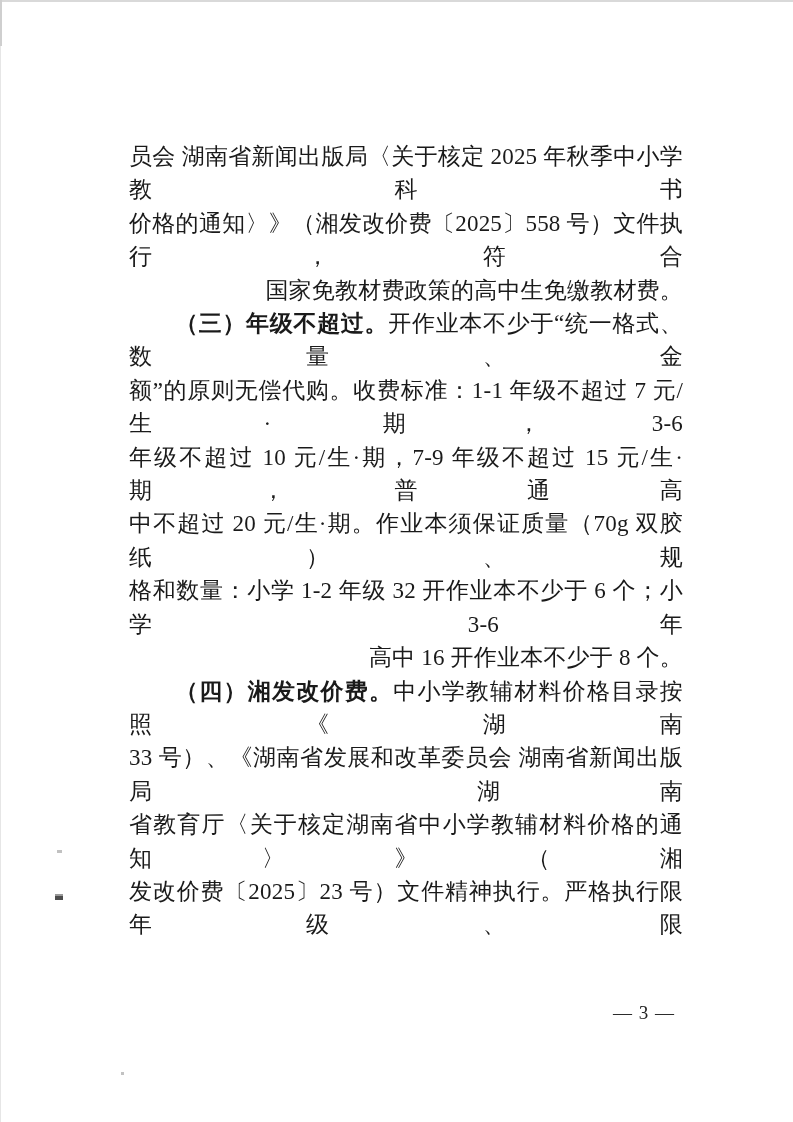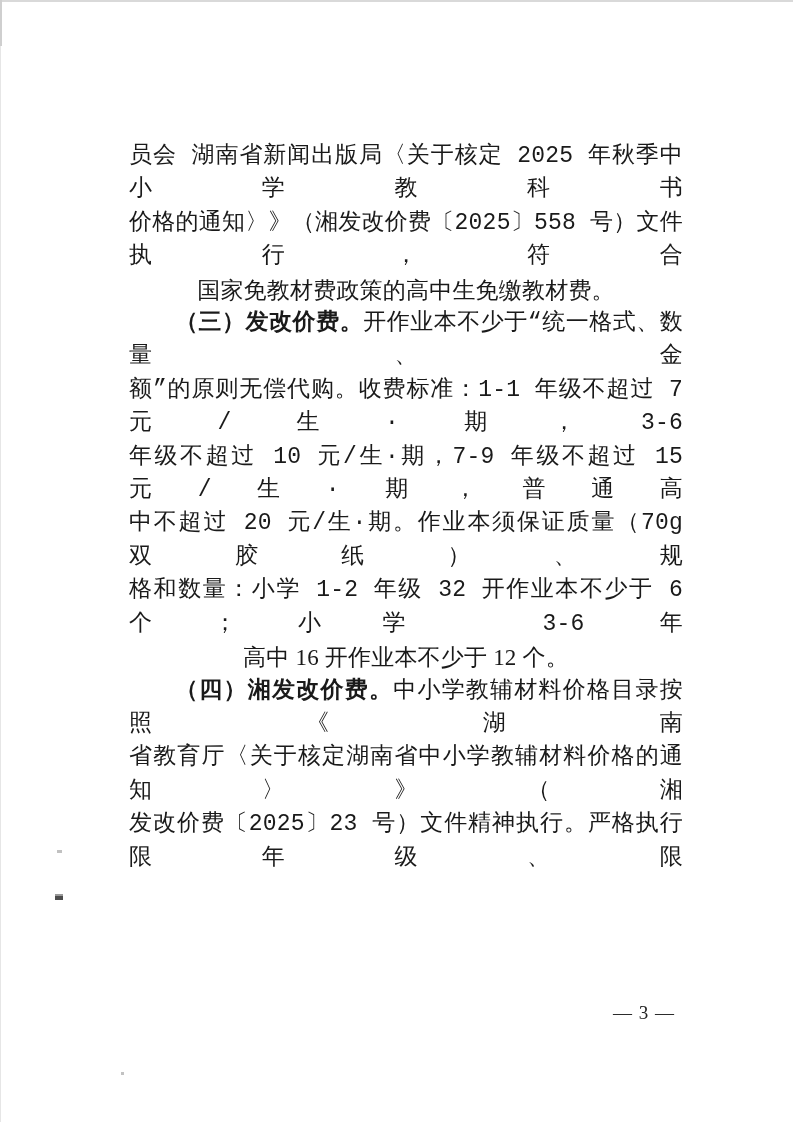--- a/index.html
+++ b/index.html
@@ -39,27 +39,26 @@
     position: absolute;
     left: 129px;
     top: 140px;
     width: 554px;
     font-size: 23px;
     line-height: 33.4px;
     letter-spacing: 0.2px;
   }
   .line {
     white-space: nowrap;
-    text-align: center;
+    text-align: right;
   }
   .line.j {
     white-space: normal;
     text-align: justify;
     text-align-last: justify;
-    font-family: Liberation Mono, monospace;
   }
   .line.ind {
     text-indent: 46px;
   }
   .bold {
     font-weight: bold;
   }
   
   .page-number {
     position: absolute;
@@ -92,27 +91,28 @@
 <body>
 
 <div class="scan-edge-top"></div>
 <div class="scan-edge-left"></div>
 <div class="scan-corner"></div>
 
 <div class="doc-text">
     <div class="line j"><span>员会 湖南省新闻出版局〈关于核定 2025 年秋季中小学教科书</span></div>
     <div class="line j"><span>价格的通知〉》（湘发改价费〔2025〕558 号）文件执行，符合</span></div>
     <div class="line"><span>国家免教材费政策的高中生免缴教材费。</span></div>
-    <div class="line j ind"><span class="bold">（三）发改价费。</span><span>开作业本不少于“统一格式、数量、金</span></div>
+    <div class="line j ind"><span class="bold">（三）年级不超过。</span><span>开作业本不少于“统一格式、数量、金</span></div>
     <div class="line j"><span>额”的原则无偿代购。收费标准：1-1 年级不超过 7 元/生·期，3-6</span></div>
     <div class="line j"><span>年级不超过 10 元/生·期，7-9 年级不超过 15 元/生·期，普通高</span></div>
     <div class="line j"><span>中不超过 20 元/生·期。作业本须保证质量（70g 双胶纸）、规</span></div>
     <div class="line j"><span>格和数量：小学 1-2 年级 32 开作业本不少于 6 个；小学 3-6 年</span></div>
-    <div class="line"><span>高中 16 开作业本不少于 12 个。</span></div>
+    <div class="line"><span>高中 16 开作业本不少于 8 个。</span></div>
     <div class="line j ind"><span class="bold">（四）湘发改价费。</span><span>中小学教辅材料价格目录按照《湖南</span></div>
+    <div class="line j"><span>33 号）、《湖南省发展和改革委员会 湖南省新闻出版局 湖南</span></div>
     <div class="line j"><span>省教育厅〈关于核定湖南省中小学教辅材料价格的通知〉》（湘</span></div>
     <div class="line j"><span>发改价费〔2025〕23 号）文件精神执行。严格执行限年级、限</span></div>
   </div>
 
 <div class="page-number">— 3 —</div>
 
 <div class="speck speck-1"></div>
 <div class="speck speck-2"></div>
 <div class="speck speck-3"></div>
 

